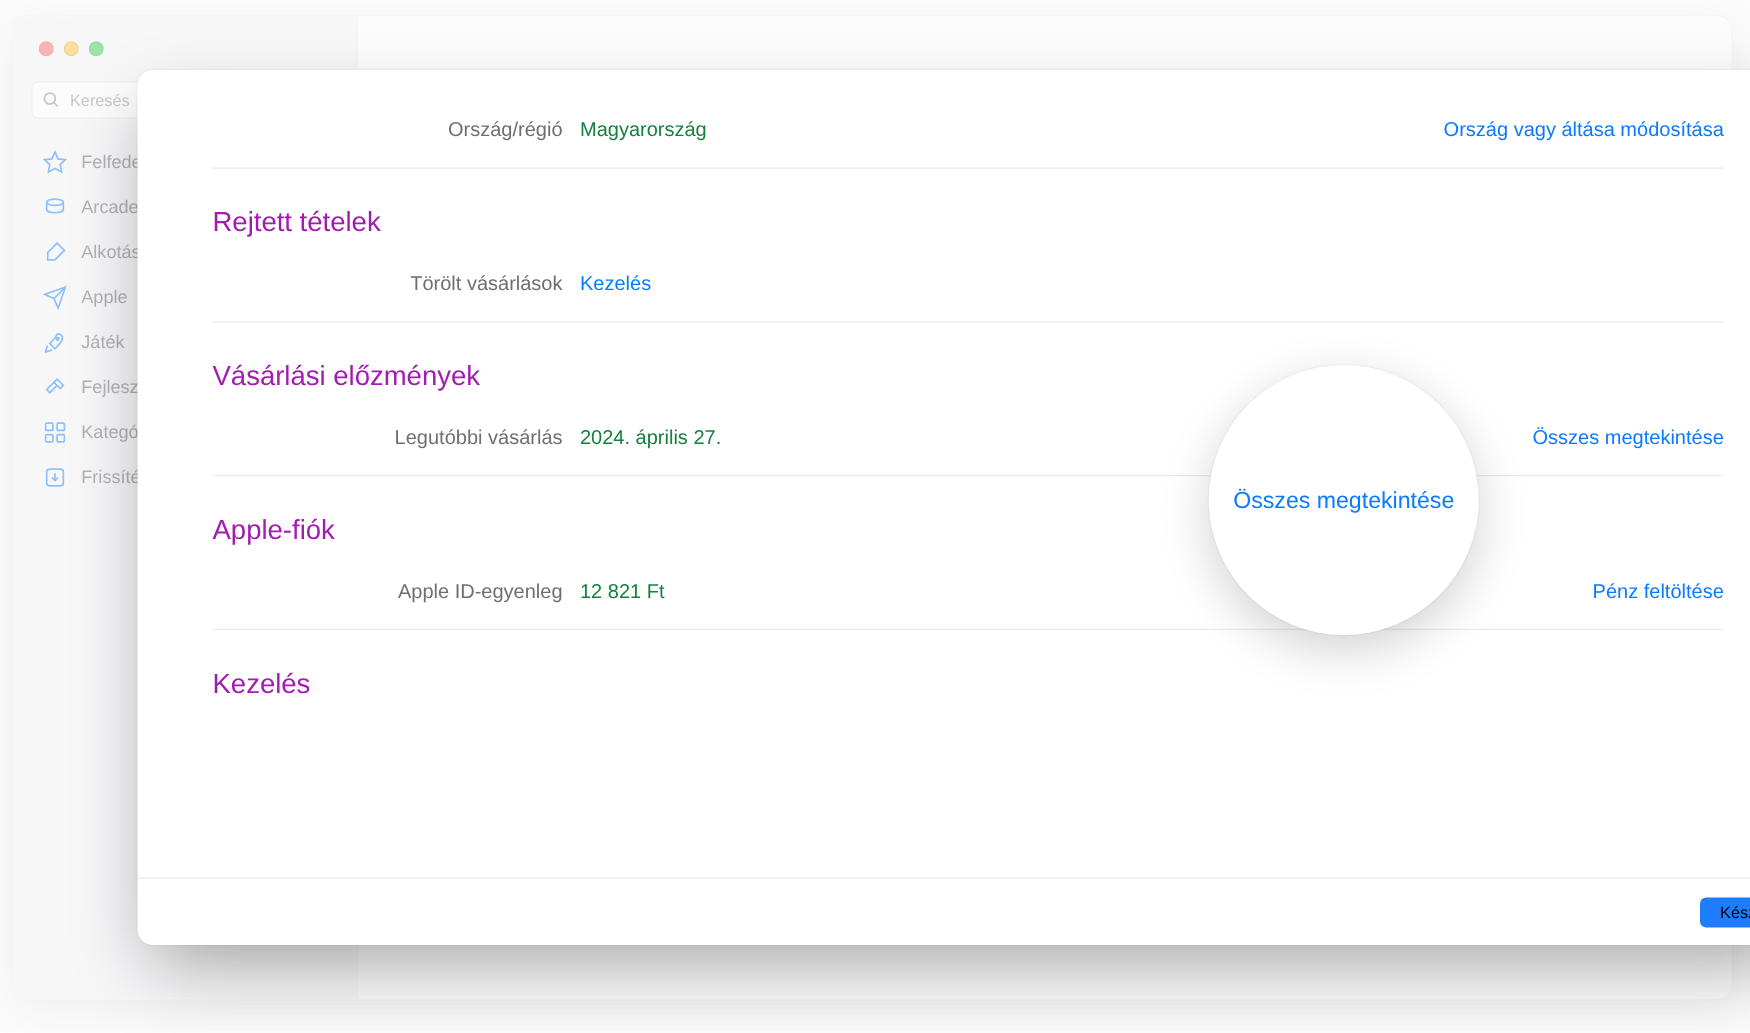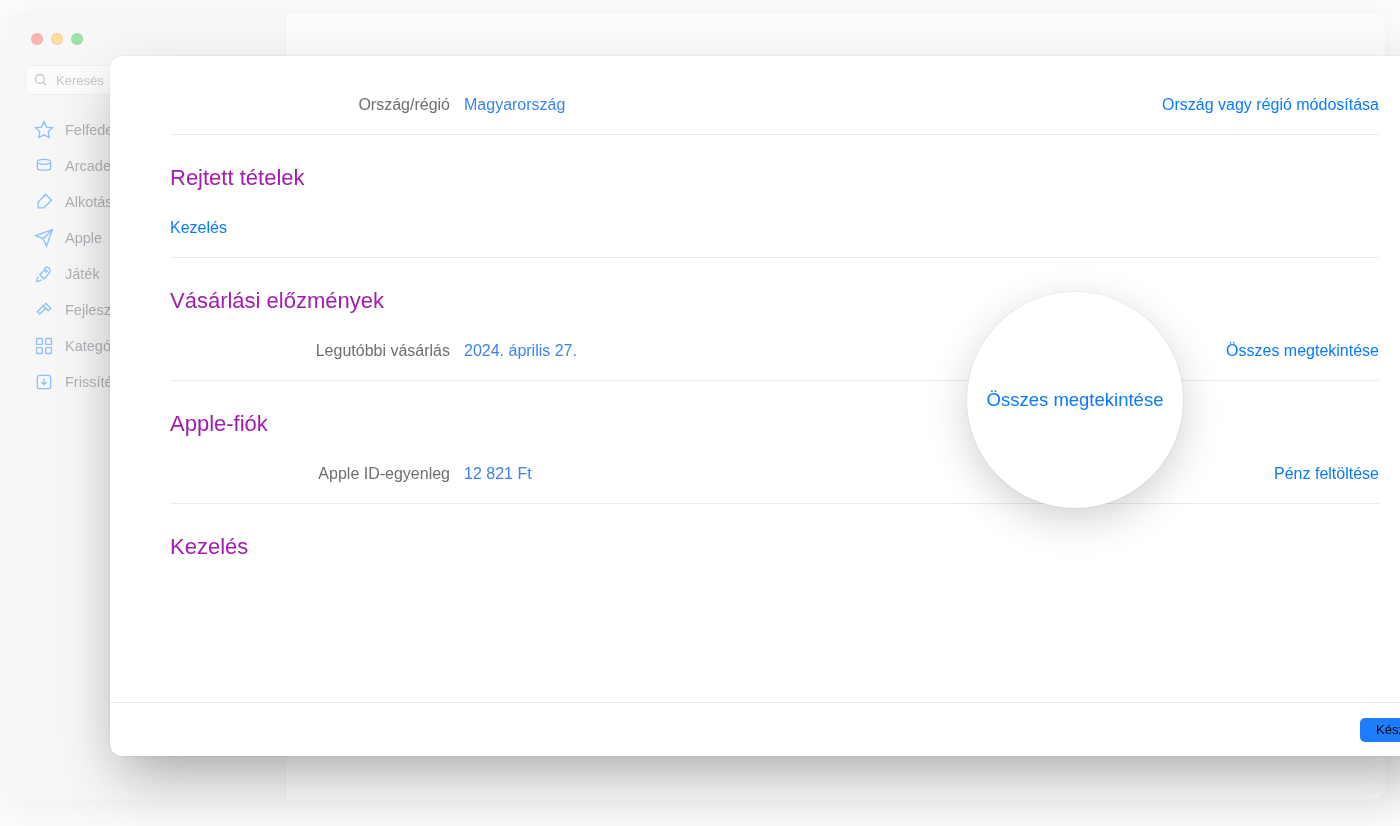--- a/index.html
+++ b/index.html
@@ -37,21 +37,21 @@
     .main { flex:1; position:relative; padding:40px 50px; }
     .main .bg-link { position:absolute; right:50px; top:78px; color:#0a7aff; font-size:22px; font-weight:500; }
     .main .bg-text { position:absolute; right:50px; top:148px; color:#1d1d1f; font-size:22px; font-weight:600; }
 
     
     .modal { position:absolute; left:110px; top:56px; width:1329px; height:700px; background:#fff; border-radius:12px; box-shadow:0 25px 60px -10px rgba(0,0,0,0.35), 0 0 0 1px rgba(0,0,0,0.03); z-index:20; display:flex; flex-direction:column; overflow:hidden; }
     .modal-body { flex:1; overflow:hidden; padding:26px 60px 0 60px; }
     .settings { width:100%; }
     .row { display:flex; align-items:center; padding:14px 0; font-size:16px; }
     .row .label { flex:0 0 294px; text-align:right; color:#6e6e73; padding-right:14px; font-size:16px; }
-    .row .value { flex:1; color:#3b82f6; font-size:16px; }
+    .row .value { flex:1; color:#15803d; font-size:16px; }
     .row .action { color:#0a7aff; font-size:16px; font-weight:400; cursor:pointer; }
     .divider { height:1px; background:rgba(0,0,0,0.08); margin:6px 0 30px 0; }
     .section-title { font-size:22px; font-weight:500; color:#a21caf; margin:0 0 14px 0; }
     .modal-footer { height:54px; border-top:1px solid rgba(0,0,0,0.08); display:flex; align-items:center; justify-content:flex-end; padding:0 18px; }
     .done-btn { background:#1e7cff; color:#000000; border:none; border-radius:5px; height:24px; padding:0 16px; font-size:13px; font-weight:500; cursor:pointer; }
 
     
     .magnifier { position:absolute; width:216px; height:216px; border-radius:50%; background:#fff; box-shadow:0 12px 40px rgba(0,0,0,0.18), 0 0 0 1px rgba(0,0,0,0.03); z-index:30; display:flex; align-items:center; justify-content:center; }
     .magnifier-inner { color:#0a7aff; font-size:18.5px; font-weight:500; white-space:nowrap; }
 
@@ -168,27 +168,28 @@
 
 <div class="dim-overlay"></div>
 
 <div class="modal">
   <div class="modal-body">
     <div class="settings">
 
       <div class="row">
         <div class="label">Ország/régió</div>
         <div class="value">Magyarország</div>
-        <a class="action">Ország vagy régió módosítása</a>
+        <a class="action">Ország vagy áltása módosítása</a>
       </div>
 
       <div class="divider"></div>
 
       <h2 class="section-title">Rejtett tételek</h2>
       <div class="row">
+        <div class="label">Törölt vásárlások</div>
         <a class="action">Kezelés</a>
       </div>
 
       <div class="divider"></div>
 
       <h2 class="section-title">Vásárlási előzmények</h2>
       <div class="row">
         <div class="label">Legutóbbi vásárlás</div>
         <div class="value">2024. április 27.</div>
         <a class="action">Összes megtekintése</a>

